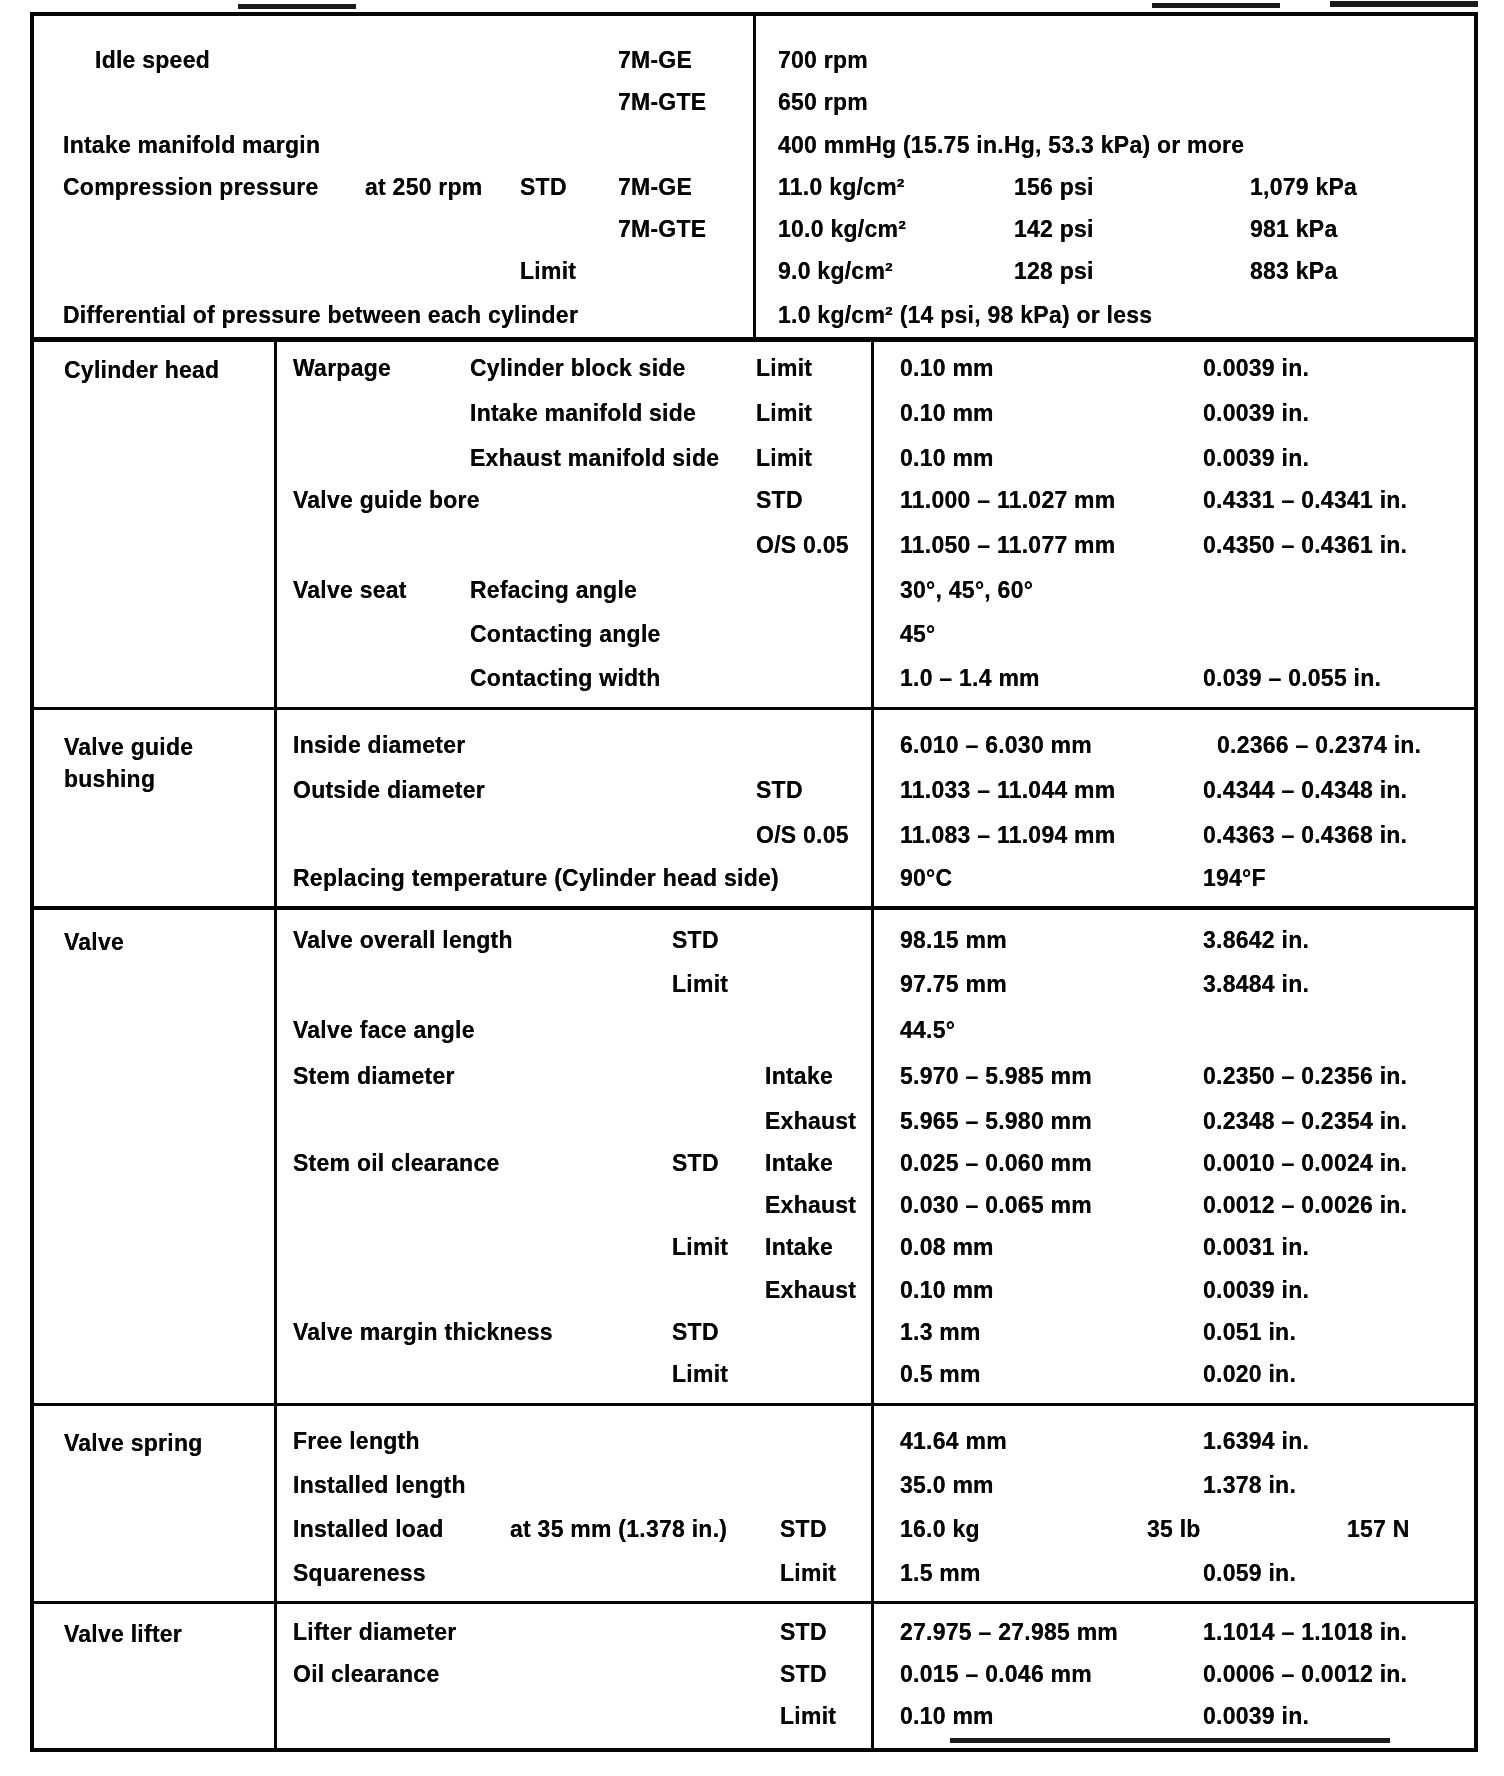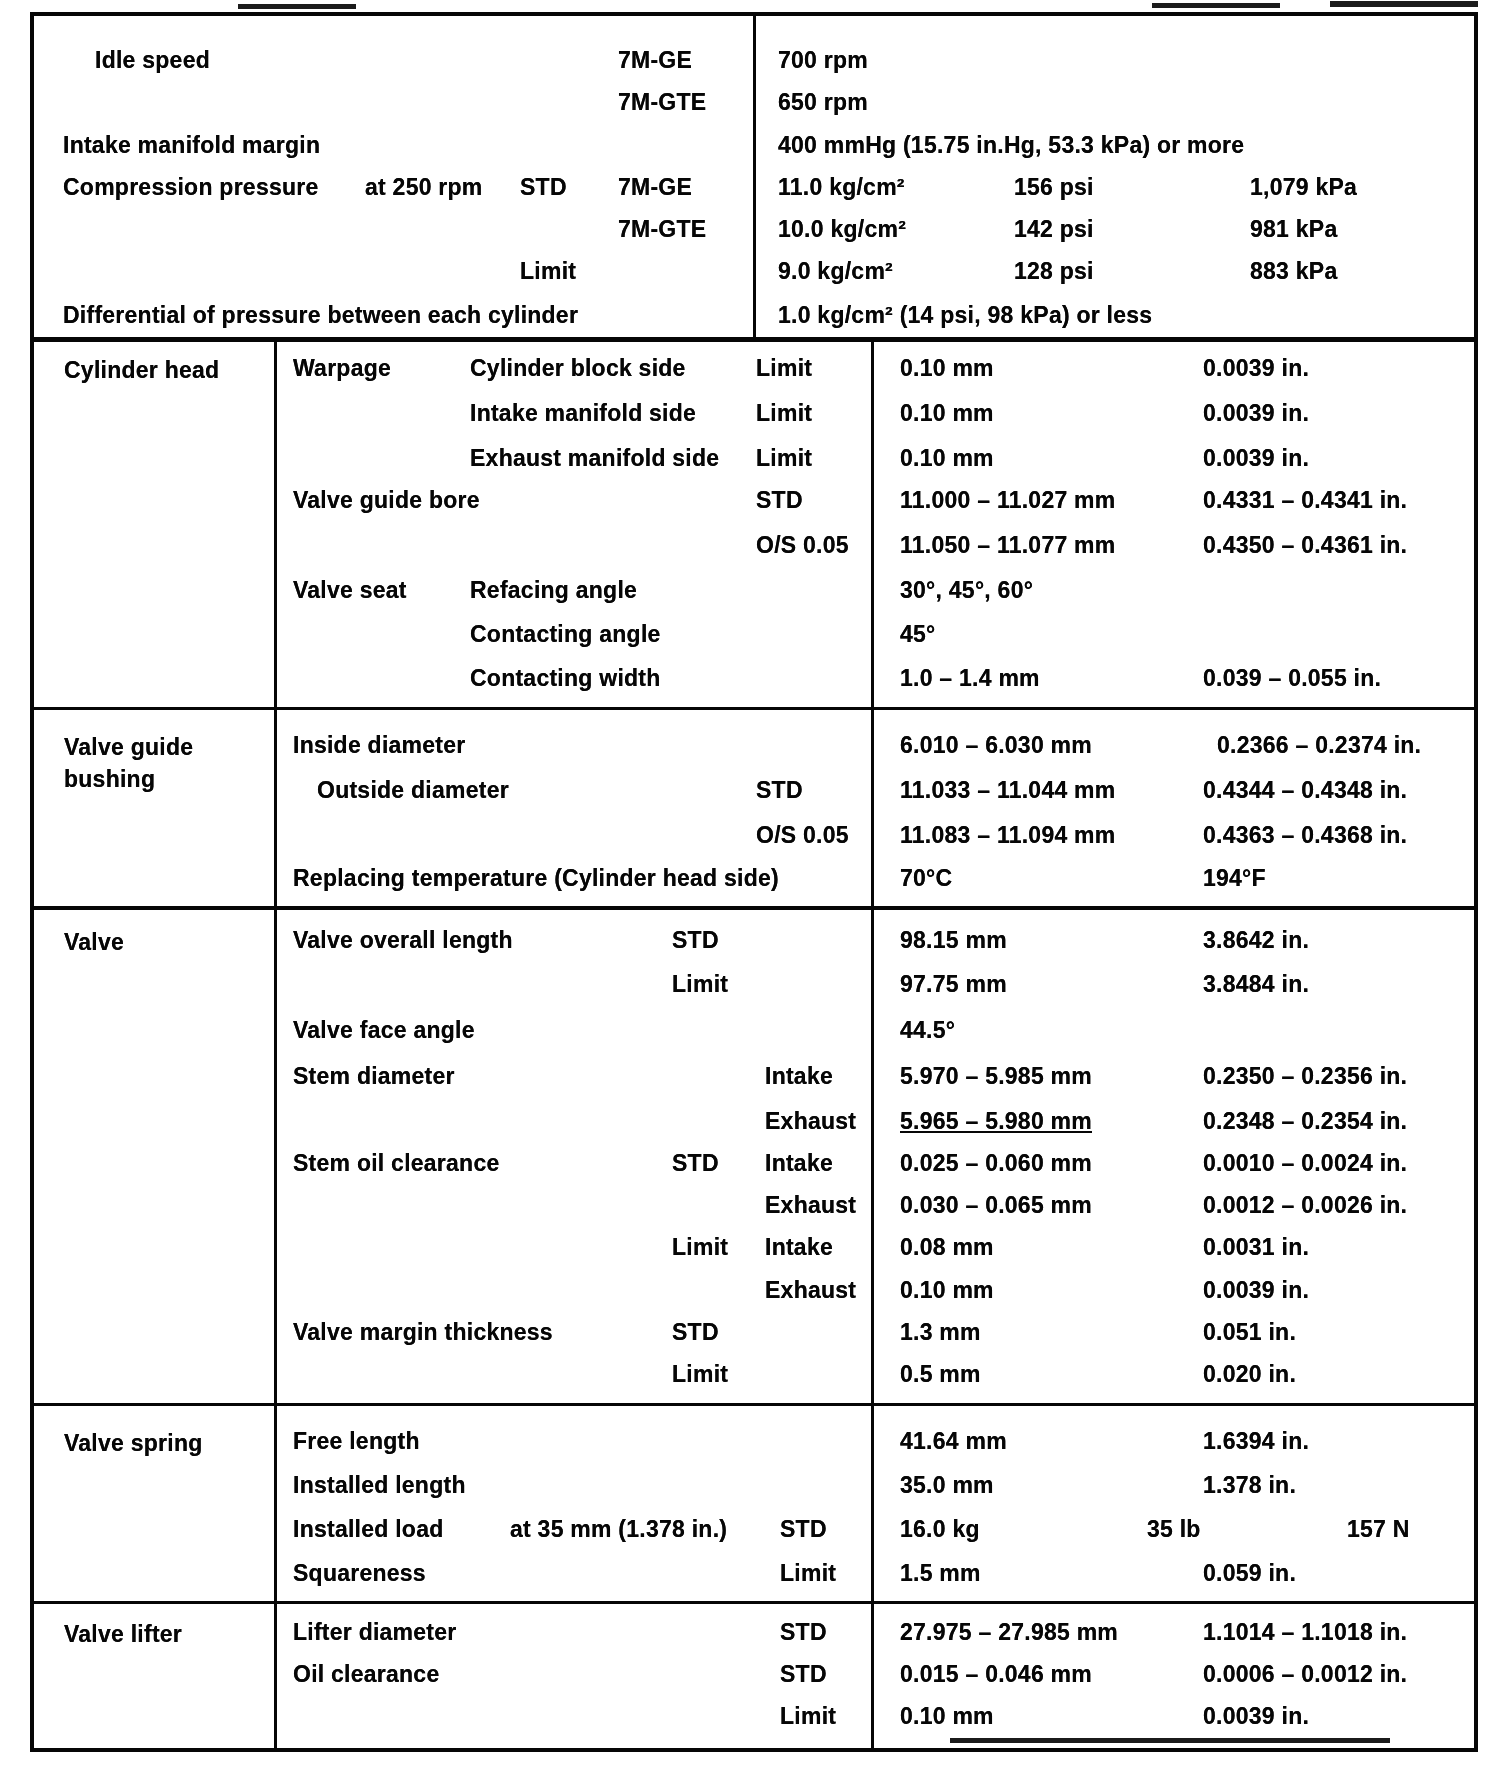--- a/index.html
+++ b/index.html
@@ -102,46 +102,46 @@
       <span class="cell" style="left: 900px; top: 576px;">30°, 45°, 60°</span>
       <span class="cell" style="left: 470px; top: 620px;">Contacting angle</span>
       <span class="cell" style="left: 900px; top: 620px;">45°</span>
       <span class="cell" style="left: 470px; top: 664px;">Contacting width</span>
       <span class="cell" style="left: 900px; top: 664px;">1.0 – 1.4 mm</span>
       <span class="cell" style="left: 1203px; top: 664px;">0.039 – 0.055 in.</span>
       <span class="cell comp-label" style="left: 64px; top: 731px;">Valve guide bushing</span>
       <span class="cell" style="left: 293px; top: 731px;">Inside diameter</span>
       <span class="cell" style="left: 900px; top: 731px;">6.010 – 6.030 mm</span>
       <span class="cell" style="left: 1203px; top: 731px; margin-left: 14px;">0.2366 – 0.2374 in.</span>
-      <span class="cell" style="left: 293px; top: 776px; margin-left: 24px;">Outside diameter</span>
+      <span class="cell" style="left: 293px; top: 776px;">Outside diameter</span>
       <span class="cell" style="left: 756px; top: 776px;">STD</span>
       <span class="cell" style="left: 900px; top: 776px;">11.033 – 11.044 mm</span>
       <span class="cell" style="left: 1203px; top: 776px;">0.4344 – 0.4348 in.</span>
       <span class="cell" style="left: 756px; top: 821px;">O/S 0.05</span>
       <span class="cell" style="left: 900px; top: 821px;">11.083 – 11.094 mm</span>
       <span class="cell" style="left: 1203px; top: 821px;">0.4363 – 0.4368 in.</span>
       <span class="cell" style="left: 293px; top: 864px;">Replacing temperature (Cylinder head side)</span>
-      <span class="cell" style="left: 900px; top: 864px;">70°C</span>
+      <span class="cell" style="left: 900px; top: 864px;">90°C</span>
       <span class="cell" style="left: 1203px; top: 864px;">194°F</span>
       <span class="cell comp-label" style="left: 64px; top: 926px;">Valve</span>
       <span class="cell" style="left: 293px; top: 926px;">Valve overall length</span>
       <span class="cell" style="left: 672px; top: 926px;">STD</span>
       <span class="cell" style="left: 900px; top: 926px;">98.15 mm</span>
       <span class="cell" style="left: 1203px; top: 926px;">3.8642 in.</span>
       <span class="cell" style="left: 672px; top: 970px;">Limit</span>
       <span class="cell" style="left: 900px; top: 970px;">97.75 mm</span>
       <span class="cell" style="left: 1203px; top: 970px;">3.8484 in.</span>
       <span class="cell" style="left: 293px; top: 1016px;">Valve face angle</span>
       <span class="cell" style="left: 900px; top: 1016px;">44.5°</span>
       <span class="cell" style="left: 293px; top: 1062px;">Stem diameter</span>
       <span class="cell" style="left: 765px; top: 1062px;">Intake</span>
       <span class="cell" style="left: 900px; top: 1062px;">5.970 – 5.985 mm</span>
       <span class="cell" style="left: 1203px; top: 1062px;">0.2350 – 0.2356 in.</span>
       <span class="cell" style="left: 765px; top: 1107px;">Exhaust</span>
-      <span class="cell" style="left: 900px; top: 1107px; text-decoration: underline;">5.965 – 5.980 mm</span>
+      <span class="cell" style="left: 900px; top: 1107px;">5.965 – 5.980 mm</span>
       <span class="cell" style="left: 1203px; top: 1107px;">0.2348 – 0.2354 in.</span>
       <span class="cell" style="left: 293px; top: 1149px;">Stem oil clearance</span>
       <span class="cell" style="left: 672px; top: 1149px;">STD</span>
       <span class="cell" style="left: 765px; top: 1149px;">Intake</span>
       <span class="cell" style="left: 900px; top: 1149px;">0.025 – 0.060 mm</span>
       <span class="cell" style="left: 1203px; top: 1149px;">0.0010 – 0.0024 in.</span>
       <span class="cell" style="left: 765px; top: 1191px;">Exhaust</span>
       <span class="cell" style="left: 900px; top: 1191px;">0.030 – 0.065 mm</span>
       <span class="cell" style="left: 1203px; top: 1191px;">0.0012 – 0.0026 in.</span>
       <span class="cell" style="left: 672px; top: 1233px;">Limit</span>

